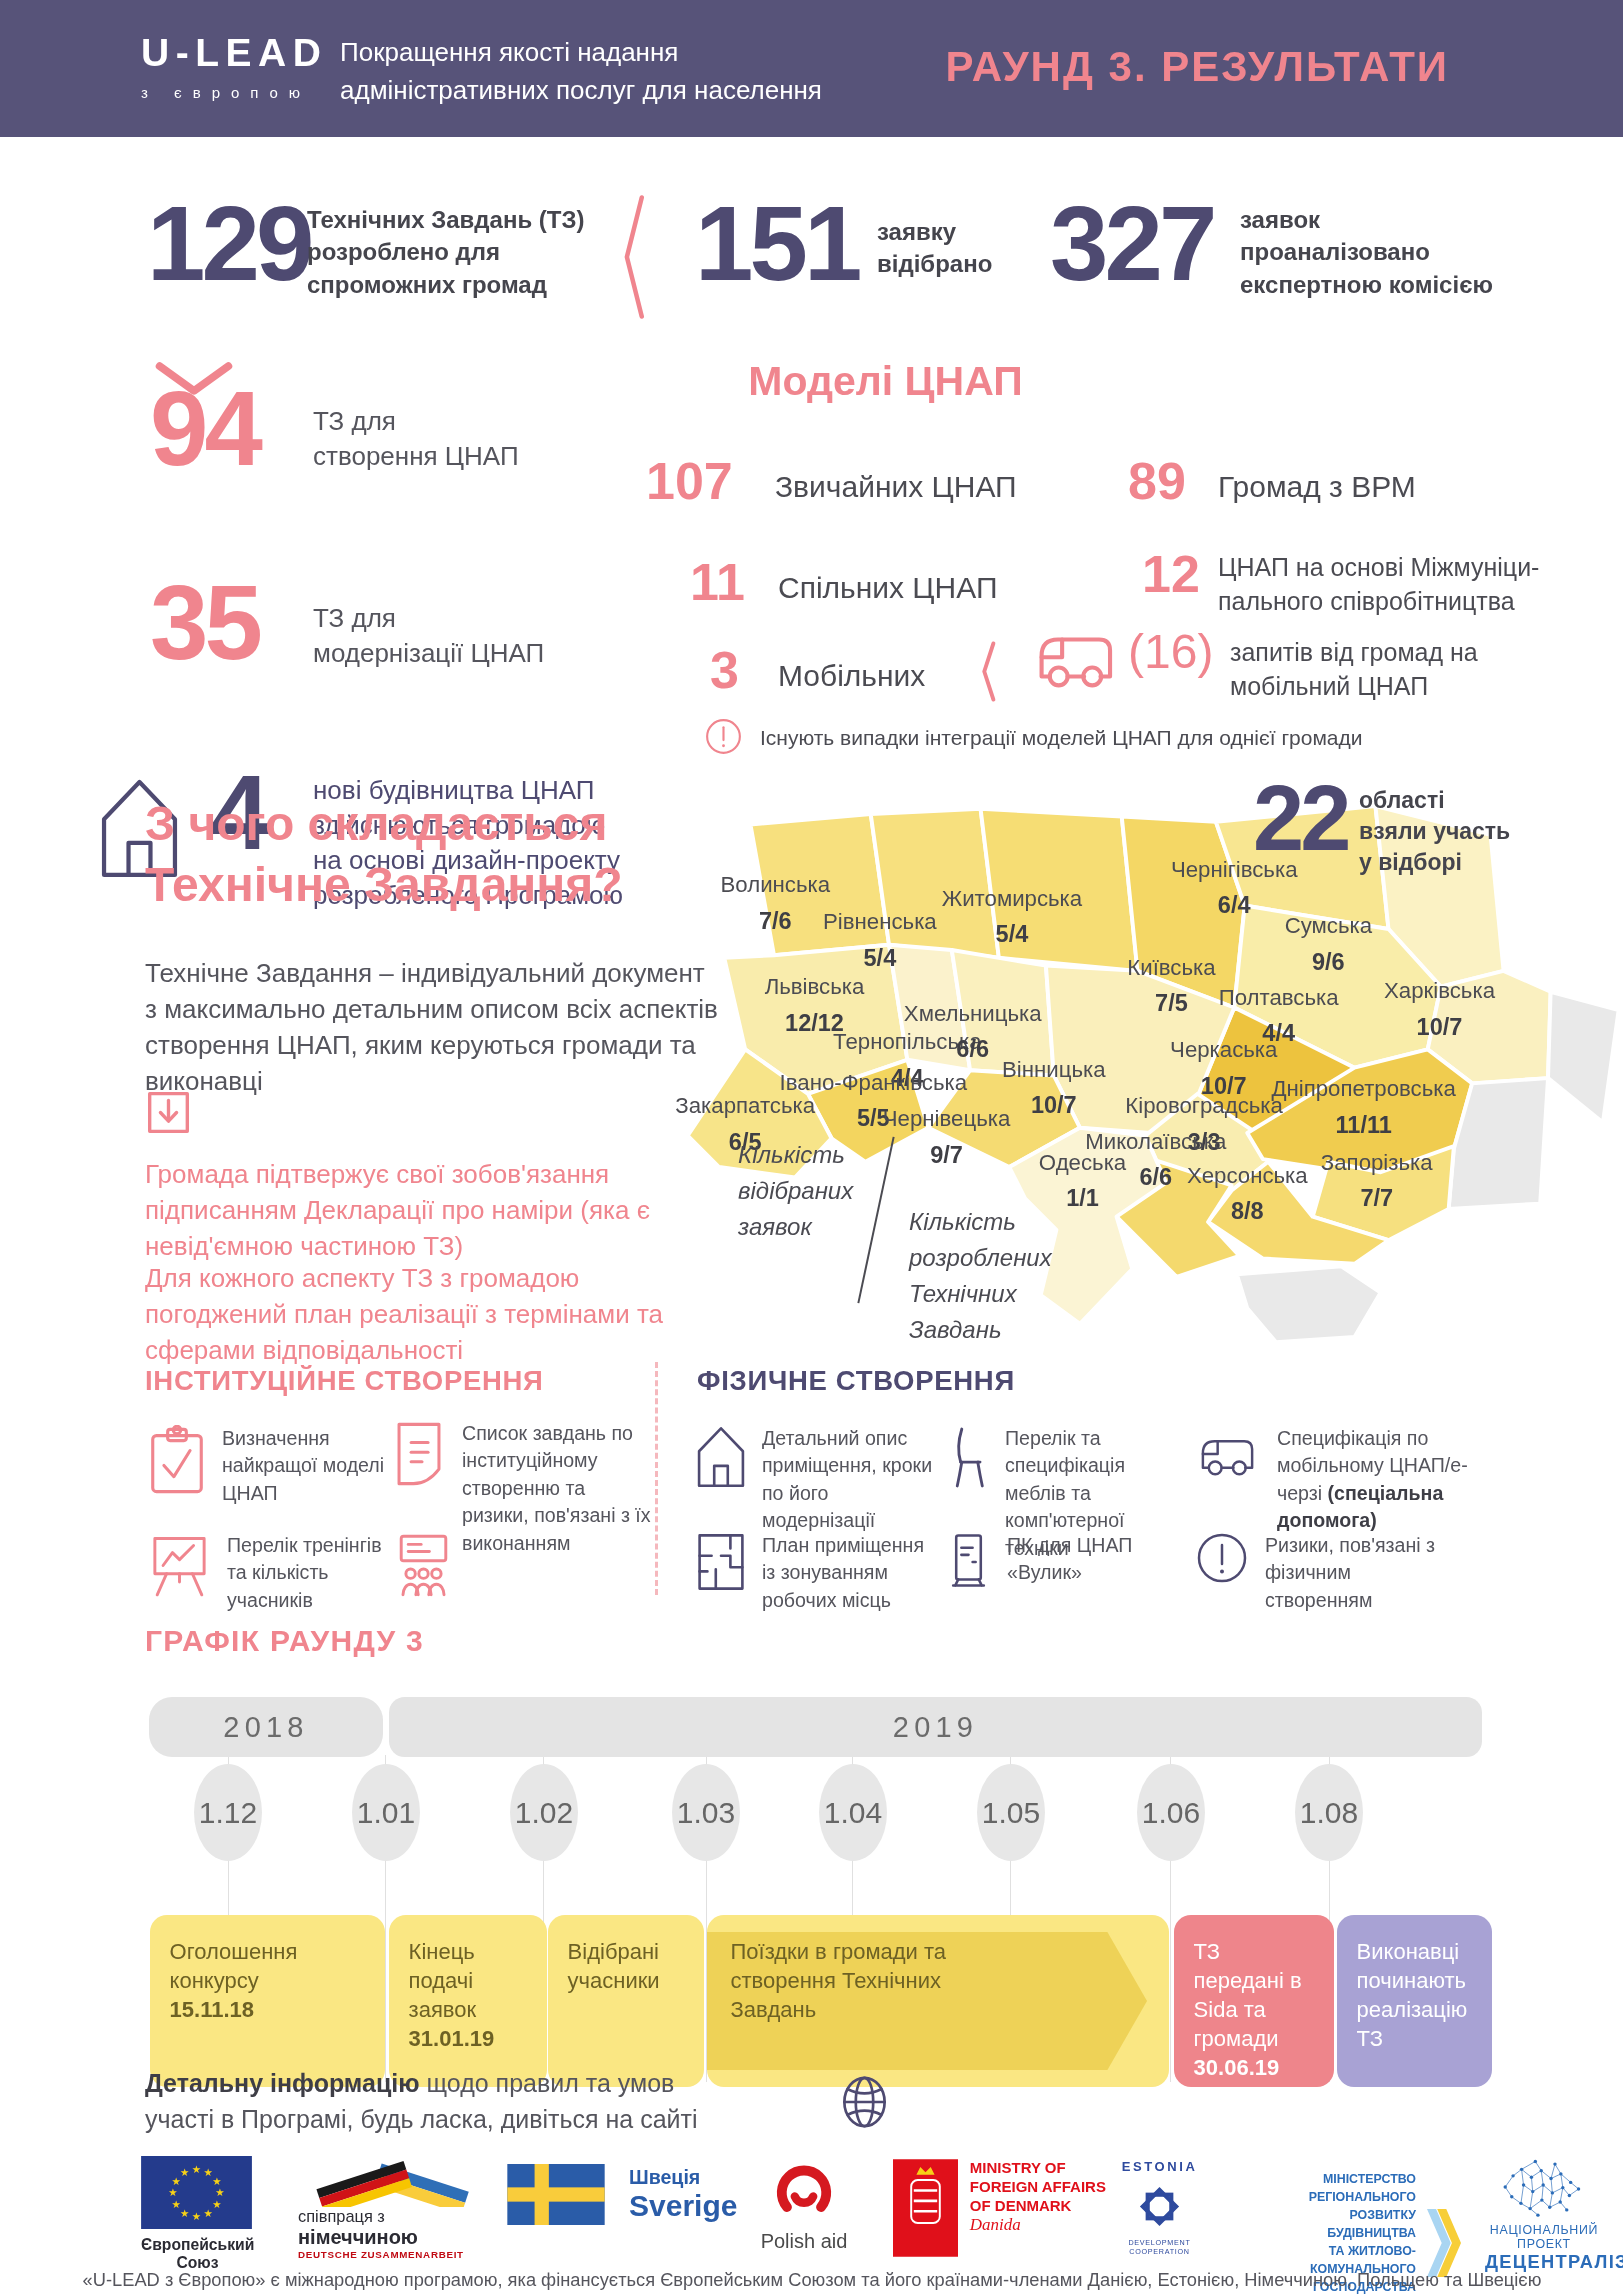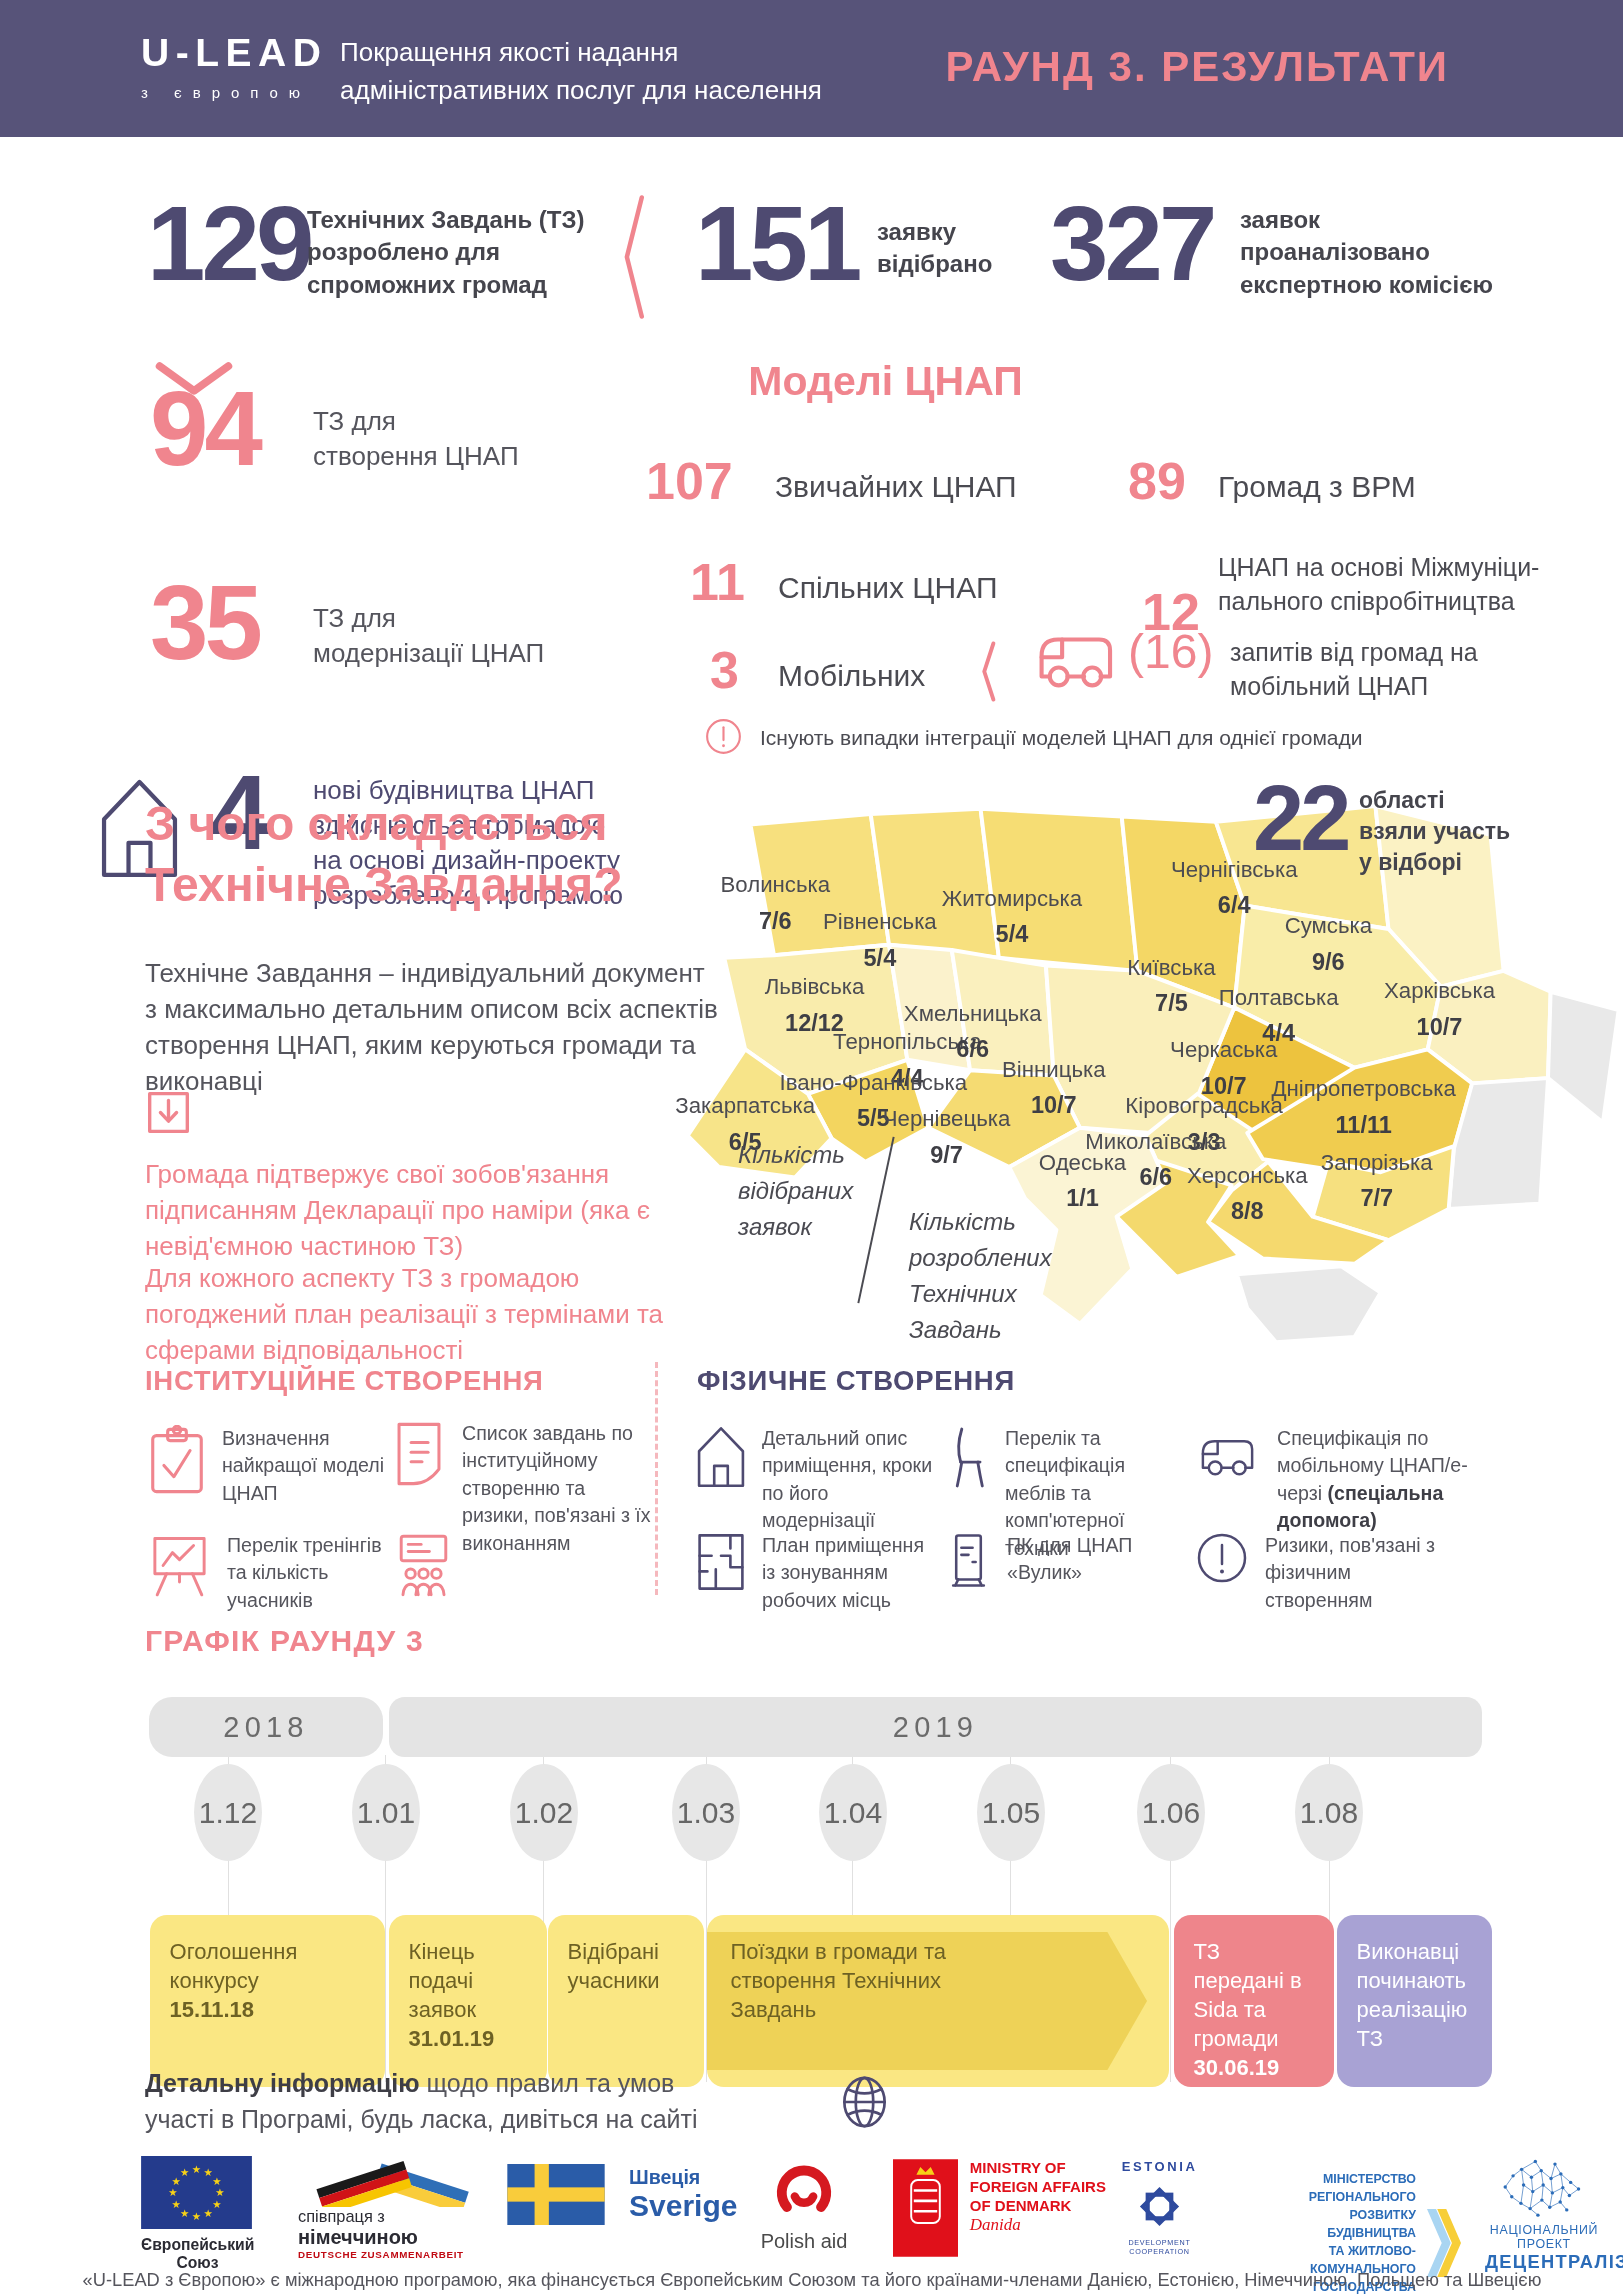--- a/index.html
+++ b/index.html
@@ -148,21 +148,21 @@
 
   <div class="abs model-num" style="left:646px;top:455px;">107</div>
   <div class="abs model-label" style="left:775px;top:470px;">Звичайних ЦНАП</div>
 
   <div class="abs model-num" style="left:1128px;top:455px;">89</div>
   <div class="abs model-label" style="left:1218px;top:470px;">Громад з ВРМ</div>
 
   <div class="abs model-num" style="left:690px;top:556px;">11</div>
   <div class="abs model-label" style="left:778px;top:571px;">Спільних ЦНАП</div>
 
-  <div class="abs model-num" style="left:1142px;top:548px;margin-top:38px;">12</div>
+  <div class="abs model-num" style="left:1142px;top:548px;">12</div>
   <div class="abs model-label-sm pre" style="left:1218px;top:551px;">ЦНАП на основі Міжмуніци-
 пального співробітництва</div>
 
   <div class="abs model-num" style="left:710px;top:644px;">3</div>
   <div class="abs model-label" style="left:778px;top:659px;">Мобільних</div>
 
   <svg class="abs icon pink-stroke" style="left:981px;top:640px;width:15.7px;height:63px;stroke-width:6;" viewBox="0 0 24 96">
     <polyline points="19,5 5,48 19,91" fill="none"></polyline>
   </svg>
   <svg class="abs icon pink-stroke" style="left:1032px;top:628px;width:89px;height:64px;stroke-width:6;" viewBox="0 0 130 92">

